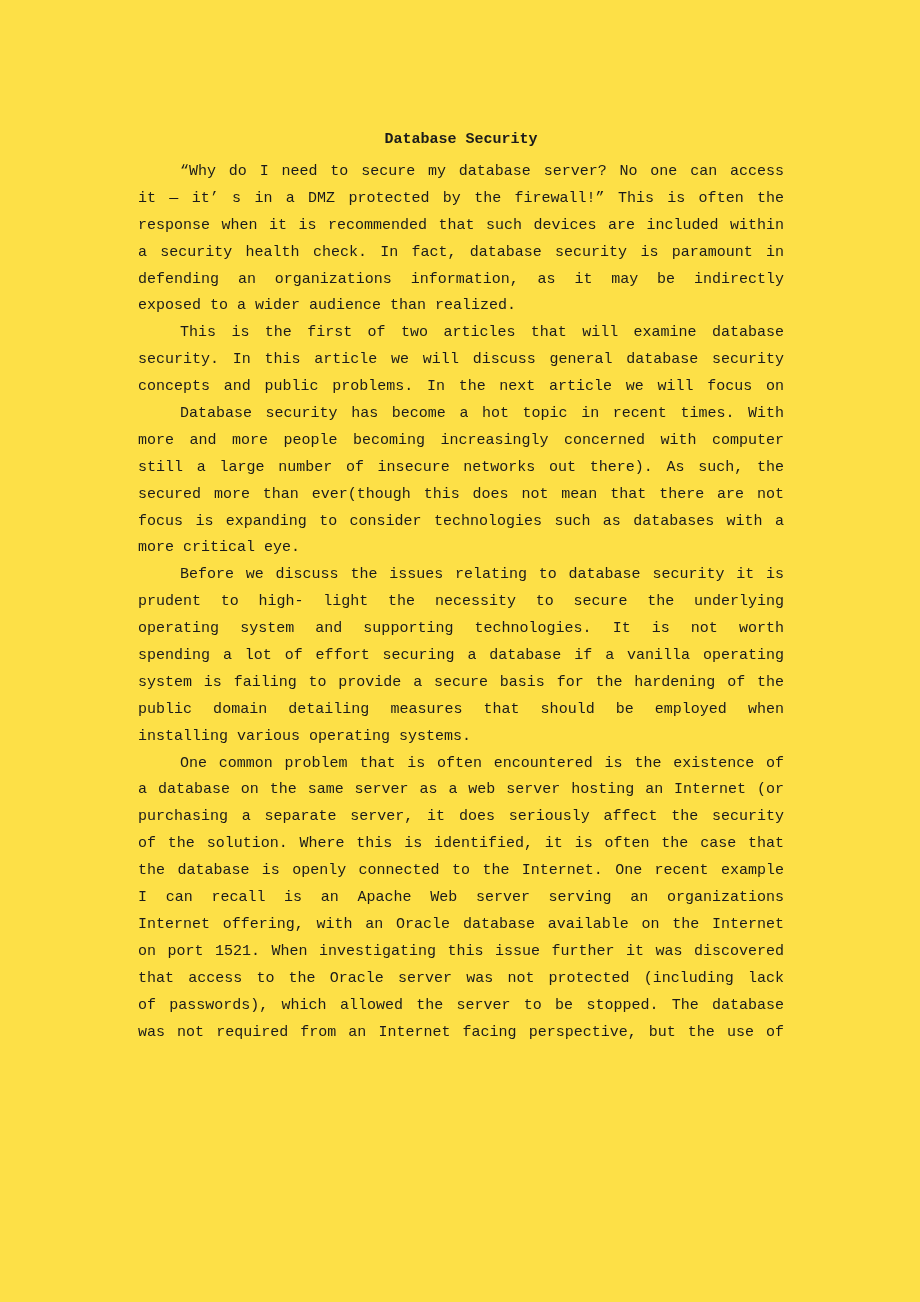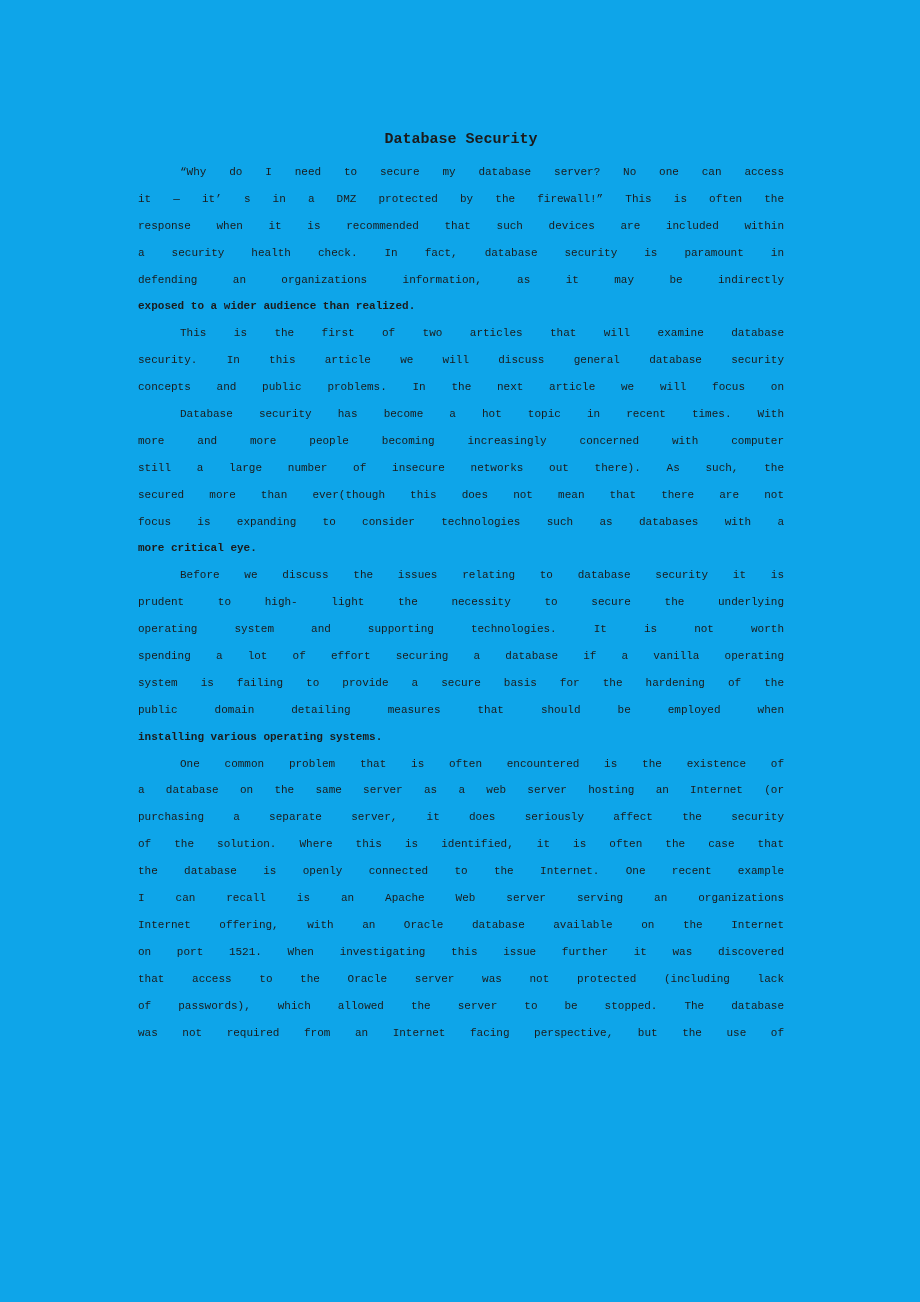--- a/index.html
+++ b/index.html
@@ -4,21 +4,21 @@
 <style>
   html, body {
     margin: 0;
     padding: 0;
     background: #ffffff;
   }
   .page {
     position: relative;
     width: 920px;
     height: 1302px;
-    background: #0ea5e9;
+    background: #fde047;
     overflow: hidden;
     font-family: "Liberation Mono", "DejaVu Sans Mono", monospace;
     color: #1b1b1b;
   }
   .content {
     position: absolute;
     left: 138px;
     top: 126px;
     width: 646px;
   }
@@ -29,34 +29,33 @@
     font-weight: bold;
     text-align: center;
     letter-spacing: 0px;
     margin-bottom: 6px;
     white-space: nowrap;
   }
   .para { margin: 0; padding: 0; }
   .line {
     height: 26.9px;
     line-height: 26.9px;
-    font-size: 11px;
+    font-size: 15px;
     width: 646px;
     white-space: normal;
     overflow: hidden;
   }
   .line.just {
     text-align: justify;
     text-align-last: justify;
     -moz-text-align-last: justify;
   }
   .line.last {
     text-align: right;
     text-align-last: left;
-    font-weight: bold;
   }
   .line.indent {
     padding-left: 42px;
     width: 604px;
   }
   .heading {
     height: 26.9px;
     line-height: 26.9px;
     font-size: 15px;
     font-weight: bold;

